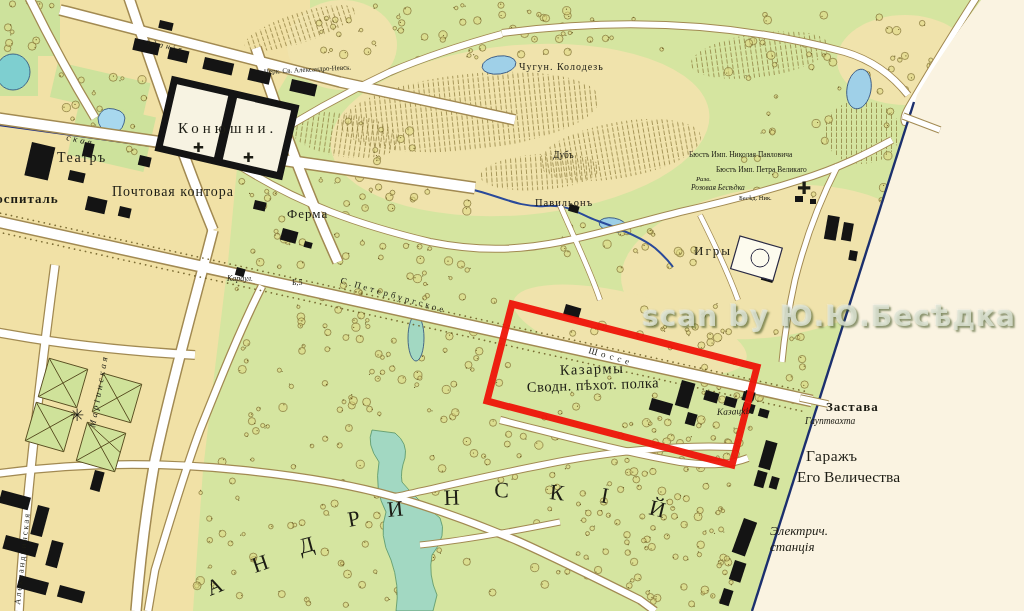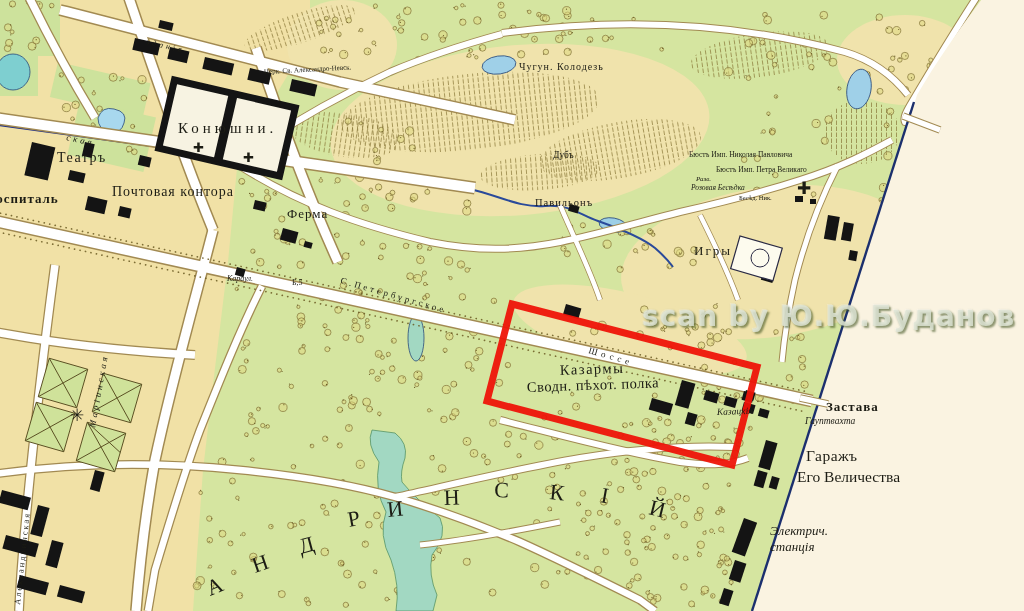--- a/index.html
+++ b/index.html
@@ -1394,14 +1394,14 @@
     <text x="349" y="527" transform="rotate(-10 349 527)">Р</text>
     <text x="388" y="517" transform="rotate(-6 388 517)">И</text>
     <text x="444" y="505" transform="rotate(-2 444 505)">Н</text>
     <text x="494" y="497" transform="rotate(2 494 497)">С</text>
     <text x="549" y="499" transform="rotate(6 549 499)">К</text>
     <text x="600" y="502" transform="rotate(10 600 502)">І</text>
     <text x="648" y="514" transform="rotate(14 648 514)">Й</text>
   </g>
 </svg>
 
-<div id="wm1" class="wm">scan by Ю.Ю.Буданов</div>
+<div id="wm1" class="wm">scan by Ю.Ю.Бесѣдка</div>
 </div>
 
 </body></html>

